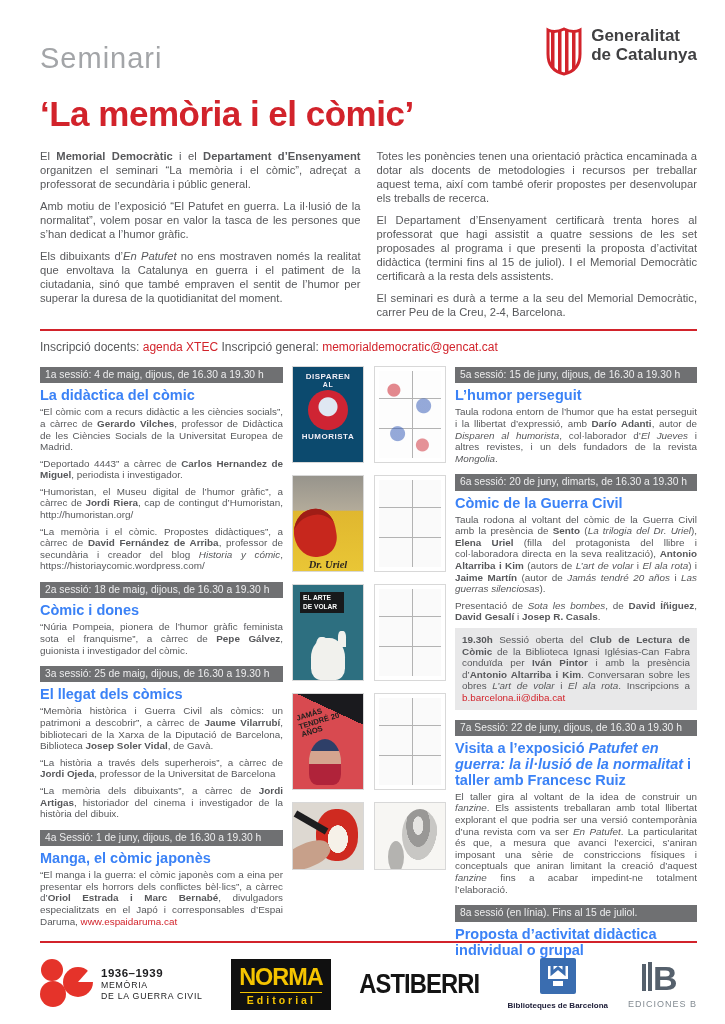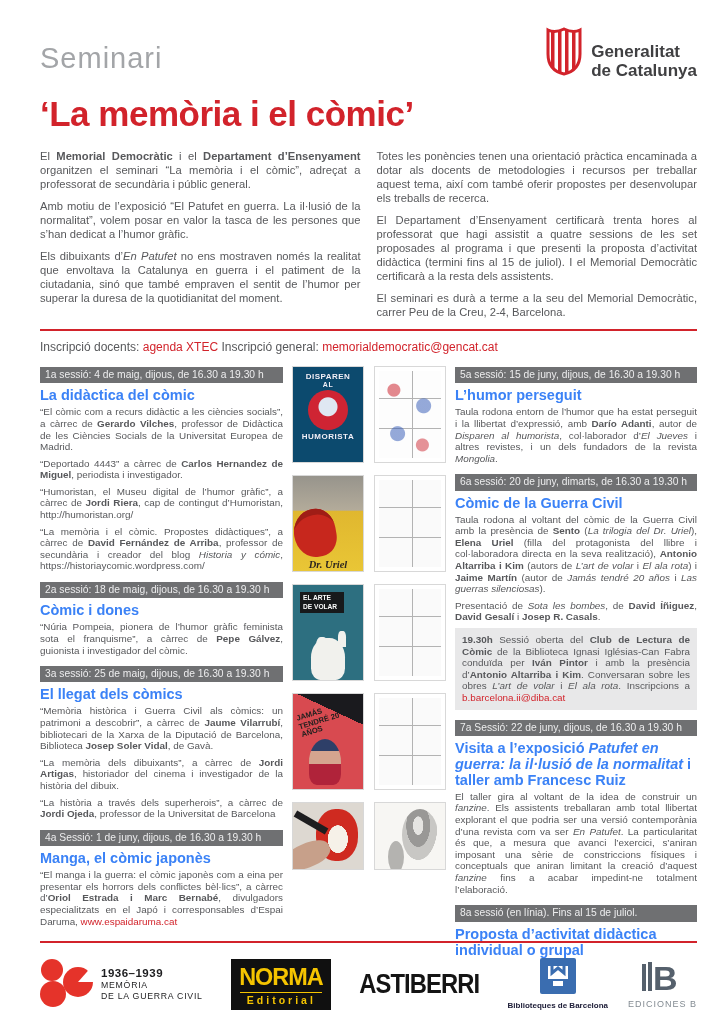--- a/index.html
+++ b/index.html
@@ -6,21 +6,21 @@
   html,body { width:725px; height:1024px; }
   body {
     font-family: "Liberation Sans", sans-serif;
     background:#fff; color:#57585b; position:relative; overflow:hidden;
   }
   .page { padding: 26px 28px 0 40px; position:relative; height:820px; }
 
   
   .topbar { display:flex; justify-content:space-between; align-items:flex-start; }
   .kicker { font-size:29px; color:#a3a5a8; letter-spacing:1px; margin-top:16px; }
-  .gencat { display:flex; align-items:flex-end; gap:8px; }
+  .gencat { display:flex; align-items:flex-start; gap:8px; }
   .gencat-text { font-size:17px; font-weight:bold; color:#404042; line-height:1.12; }
   .doc-title { color:#d2232b; font-size:35px; font-weight:bold; margin-top:14px; letter-spacing:-0.5px; }
 
   
   .intro { display:flex; gap:16px; margin-top:15px; }
   .intro-col { flex:1; font-size:11.2px; line-height:14px; text-align:justify; }
   .intro-col p { margin-bottom:8px; }
 
   .red-rule { border:none; border-top:2px solid #d2232b; margin-top:2px; }
   .inscription { font-size:12px; margin-top:9px; }
@@ -182,22 +182,22 @@
         <h3 class="session-title"><span>Còmic i dones</span></h3>
         <div class="session-body">
             <p><span>“Núria Pompeia, pionera de l’humor gràfic feminista sota el franquisme”, a càrrec de </span><span style="font-weight: bold;">Pepe Gálvez</span><span>, guionista i investigador del còmic.</span></p>
           </div>
       </div>
       <div class="session">
         <div class="session-header">3a sessió: 25 de maig, dijous, de 16.30 a 19.30 h</div>
         <h3 class="session-title"><span>El llegat dels còmics</span></h3>
         <div class="session-body">
             <p><span>“Memòria històrica i Guerra Civil als còmics: un patrimoni a descobrir”, a càrrec de </span><span style="font-weight: bold;">Jaume Vilarrubí</span><span>, bibliotecari de la Xarxa de la Diputació de Barcelona, Biblioteca </span><span style="font-weight: bold;">Josep Soler Vidal</span><span>, de Gavà.</span></p>
+            <p><span>“La història a través dels superherois”, a càrrec de </span><span style="font-weight: bold;">Jordi Ojeda</span><span>, professor de la Universitat de Barcelona</span></p>
             <p><span>“La memòria dels dibuixants”, a càrrec de </span><span style="font-weight: bold;">Jordi Artigas</span><span>, historiador del cinema i investigador de la història del dibuix.</span></p>
-            <p><span>“La història a través dels superherois”, a càrrec de </span><span style="font-weight: bold;">Jordi Ojeda</span><span>, professor de la Universitat de Barcelona</span></p>
           </div>
       </div>
       <div class="session">
         <div class="session-header">4a Sessió: 1 de juny, dijous, de 16.30 a 19.30 h</div>
         <h3 class="session-title"><span>Manga, el còmic japonès</span></h3>
         <div class="session-body">
             <p><span>“El manga i la guerra: el còmic japonès com a eina per presentar els horrors dels conflictes bèl·lics”, a càrrec d’</span><span style="font-weight: bold;">Oriol Estrada i Marc Bernabé</span><span>, divulgadors especialitzats en el Japó i corresponsables d’Espai Daruma, </span><span class="red-link">www.espaidaruma.cat</span></p>
           </div>
       </div>
     </section>

